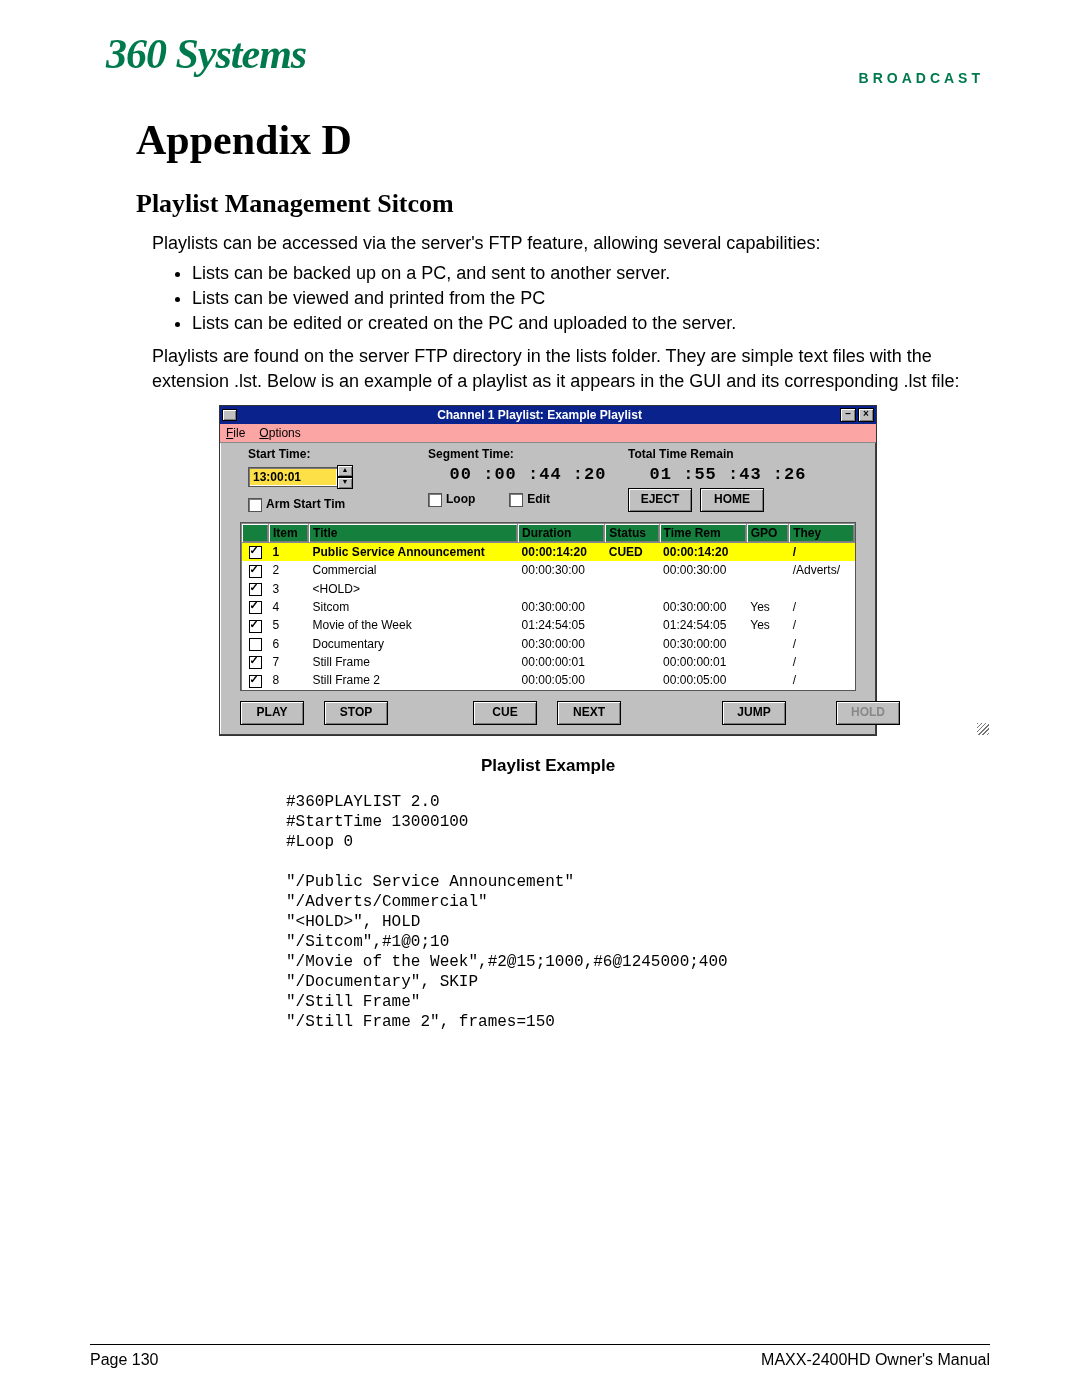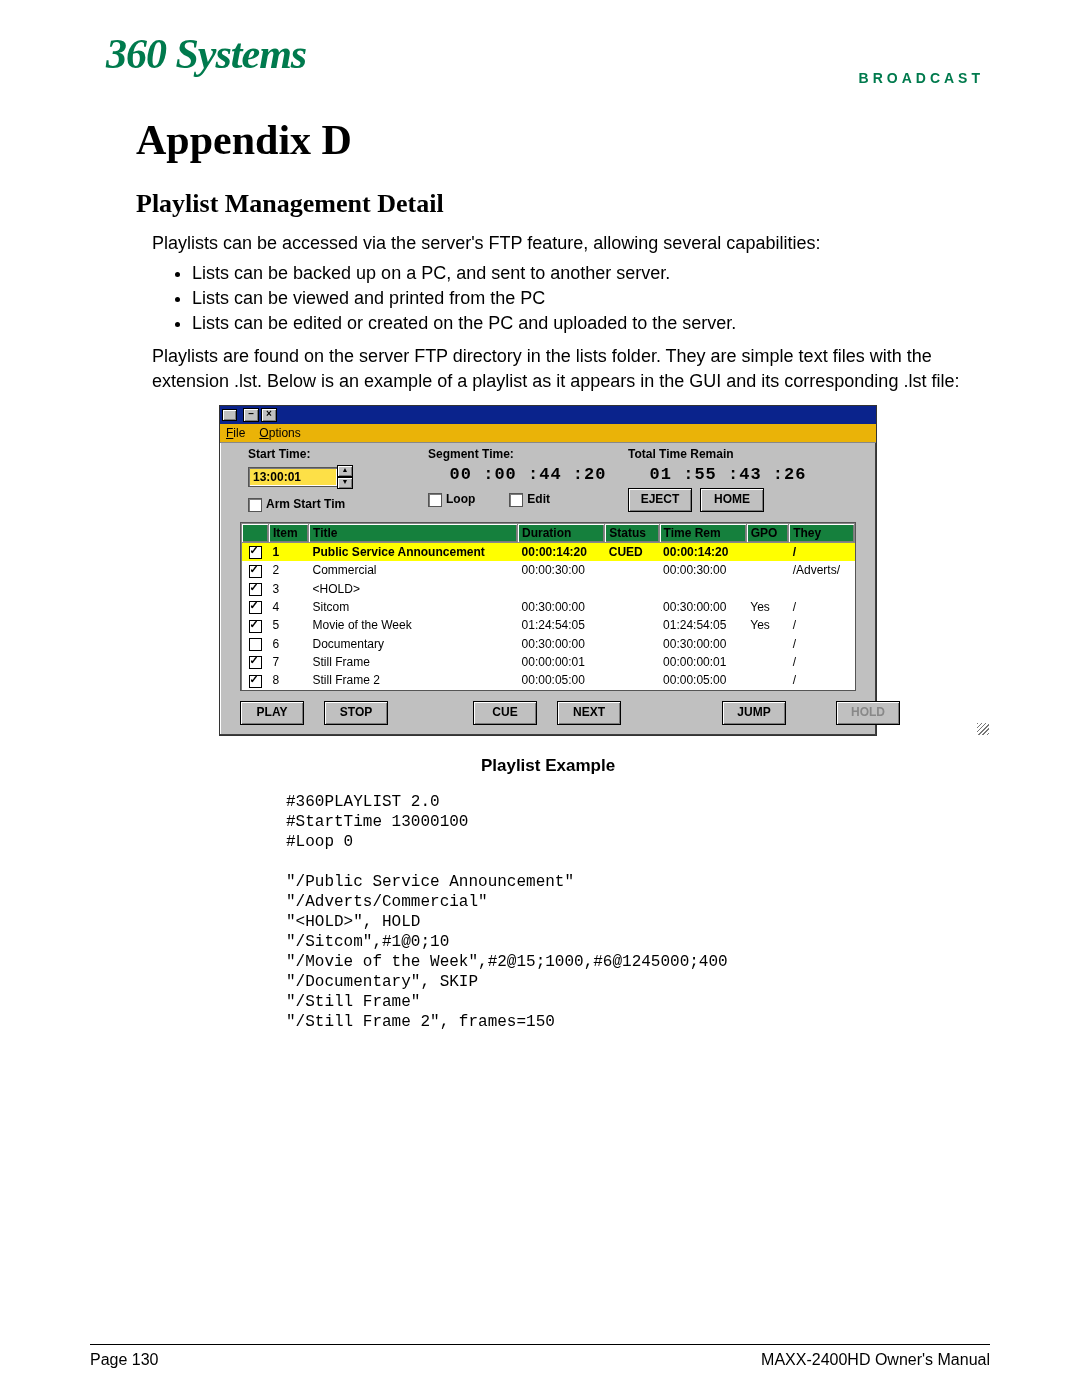--- a/index.html
+++ b/index.html
@@ -104,21 +104,21 @@
     margin-left: 2px;
     font-size: 10px;
     line-height: 10px;
     text-align: center;
     border: 1px solid #000;
     box-shadow: inset 1px 1px #fff, inset -1px -1px #7b7b7b;
     color: #000;
     font-weight: bold;
   }
   .menu-bar {
-    background: #eab308;
+    background: #fca5a5;
     padding: 2px 6px;
     font-size: 12px;
     display: flex;
     gap: 14px;
     border-bottom: 1px solid #888;
   }
   .menu-item {
     cursor: default;
   }
   .menu-item span.u { text-decoration: underline; }
@@ -325,37 +325,38 @@
 <body>
 
 <div class="page">
 
   <div class="logo">
     <div class="logo-script">360 Systems</div>
     <div class="logo-broadcast">BROADCAST</div>
   </div>
 
   <h1>Appendix D</h1>
-  <h2>Playlist Management Detail</h2>
+  <h2>Playlist Management Sitcom</h2>
 
   <p class="body-text">Playlists can be accessed via the server's FTP feature, allowing several capabilities:</p>
 
   <ul class="bullets">
     <li>Lists can be backed up on a PC, and sent to another server.</li>
     <li>Lists can be viewed and printed from the PC</li>
     <li>Lists can be edited or created on the PC and uploaded to the server.</li>
   </ul>
 
   <p class="body-text">Playlists are found on the server FTP directory in the lists folder.  They are simple text files with the extension .lst.  Below is an example of a playlist as it appears in the GUI and its corresponding .lst file:</p>
 
   <div class="window-wrap">
   <div class="app-window">
 
     <div class="title-bar">
       <div class="title-sysbox"></div>
+      <div class="title-text">Channel  1 Playlist:   Example Playlist</div>
       <div class="title-buttons">
         <div class="title-btn">–</div>
         <div class="title-btn">×</div>
       </div>
     </div>
 
     <div class="menu-bar">
       <div class="menu-item"><span class="u">F</span>ile</div>
       <div class="menu-item"><span class="u">O</span>ptions</div>
     </div>

